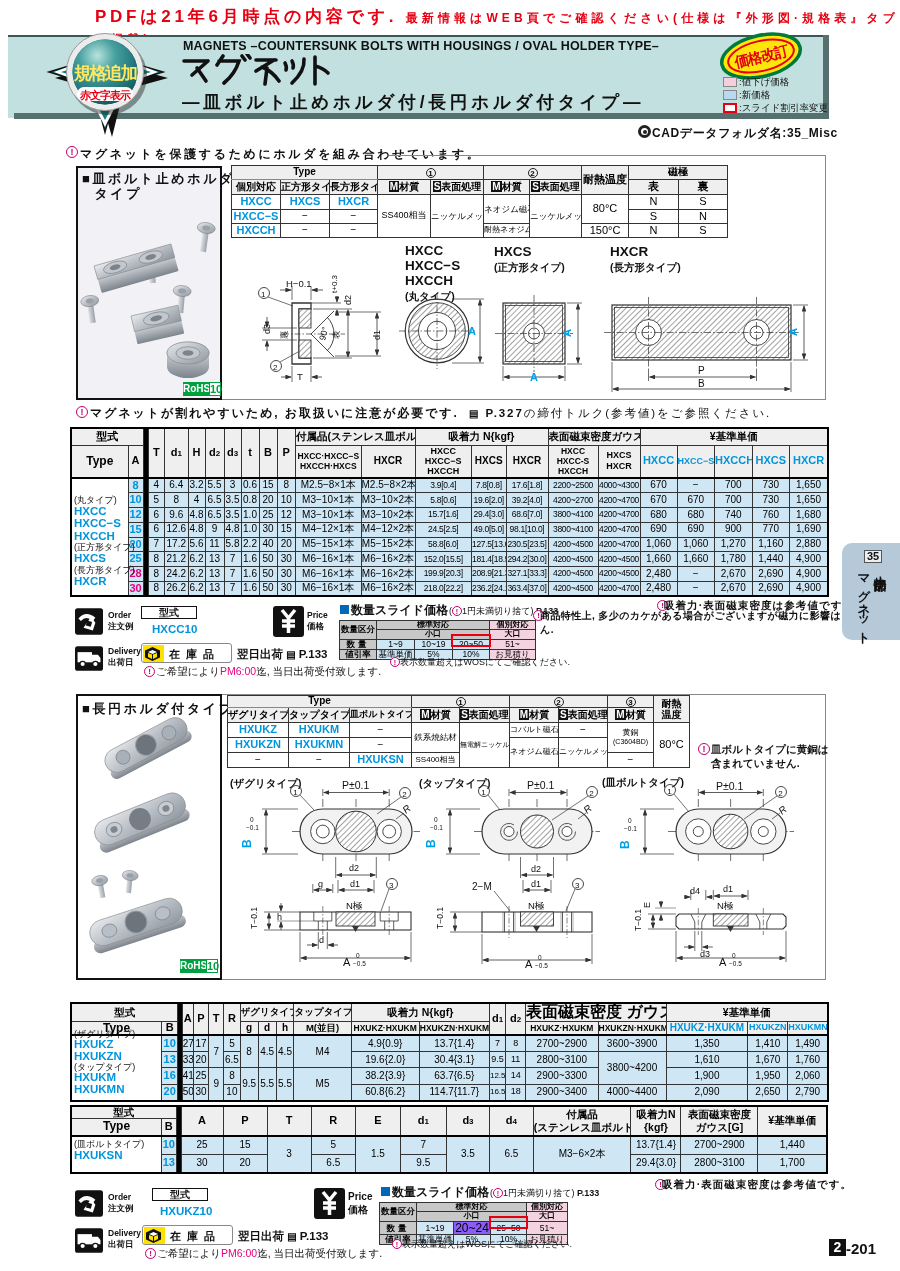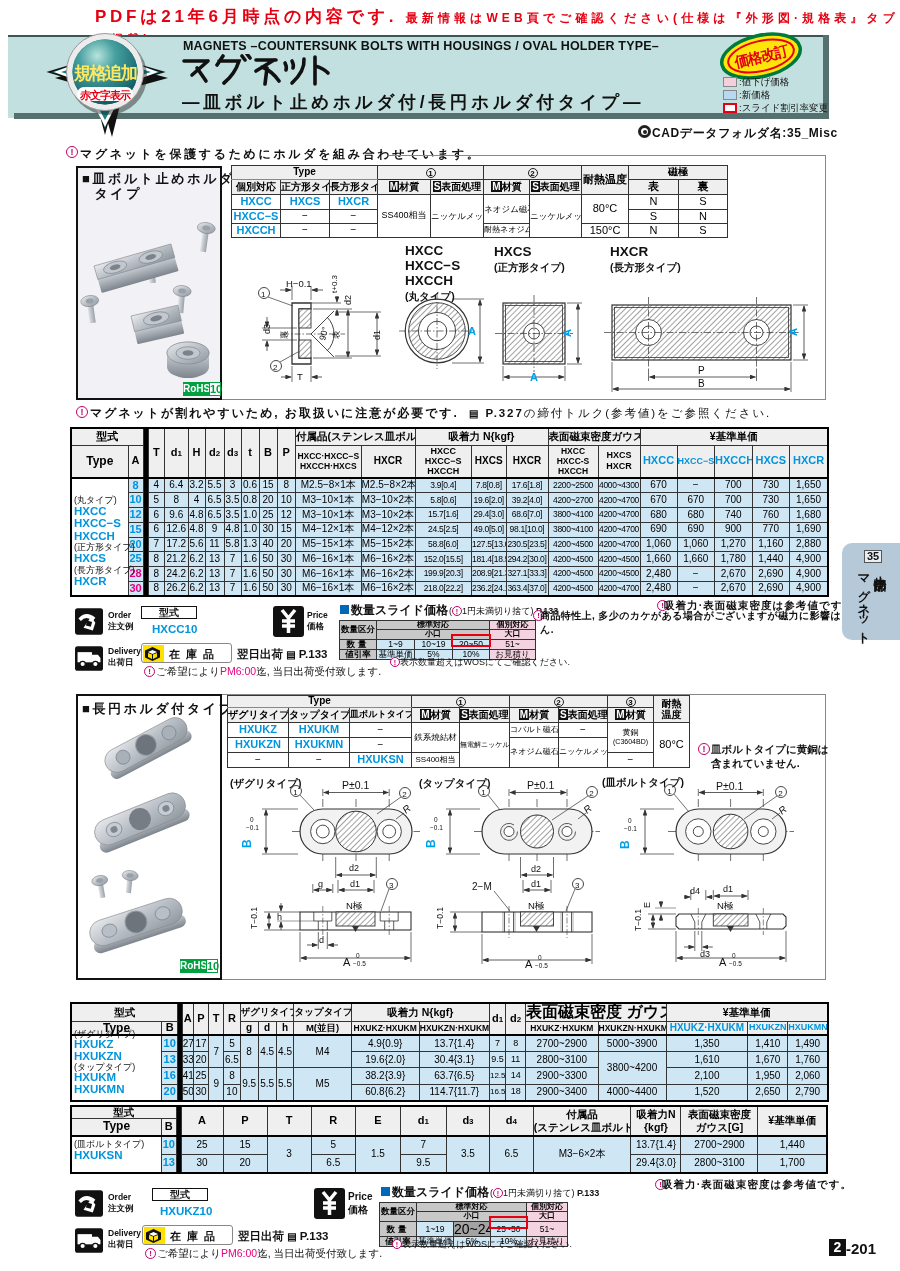--- a/index.html
+++ b/index.html
@@ -504,21 +504,21 @@
         <td>770</td>
         <td>1,690</td>
       </tr>
 <tr class="dt" style="height:14.75px">
         <td class="b blue" style="font-size:11px">20</td>
         <td>7</td>
         <td>17.2</td>
         <td>5.6</td>
         <td>11</td>
         <td>5.8</td>
-        <td>1.3</td>
+        <td>2.2</td>
         <td>40</td>
         <td>20</td>
         <td>M5−15×1本</td>
         <td>M5−15×2本</td>
         <td class="s">58.8[6.0]</td>
         <td class="s">127.5[13.0]</td>
         <td class="s">230.5[23.5]</td>
         <td class="s">4200~4500</td>
         <td class="s">4200~4700</td>
         <td>1,060</td>
@@ -1081,21 +1081,21 @@
         <td style="border-top:2px solid #000">5</td>
         <td rowspan="2" style="border-top:2px solid #000">8</td>
         <td rowspan="2" style="border-top:2px solid #000">4.5</td>
         <td rowspan="2" style="border-top:2px solid #000">4.5</td>
         <td rowspan="2" style="border-top:2px solid #000">M4</td>
         <td style="border-top:2px solid #000">4.9{0.9}</td>
         <td style="border-top:2px solid #000">13.7{1.4}</td>
         <td style="border-top:2px solid #000;font-size:9px">7</td>
         <td style="border-top:2px solid #000;font-size:9px">8</td>
         <td style="border-top:2px solid #000">2700~2900</td>
-        <td style="border-top:2px solid #000">5000~3900</td>
+        <td style="border-top:2px solid #000">3600~3900</td>
         <td style="border-top:2px solid #000">1,350</td>
         <td style="border-top:2px solid #000">1,410</td>
         <td style="border-top:2px solid #000">1,490</td>
       </tr>
 <tr class="dt" style="height:16.3px">
         <td class="b blue" style="font-size:11px">13</td>
         <td>33</td>
         <td>20</td>
         <td>6.5</td>
         <td>19.6{2.0}</td>
@@ -1116,36 +1116,36 @@
         <td>8</td>
         <td rowspan="2">9.5</td>
         <td rowspan="2">5.5</td>
         <td rowspan="2">5.5</td>
         <td rowspan="2">M5</td>
         <td>38.2{3.9}</td>
         <td>63.7{6.5}</td>
         <td style="font-size:8px">12.5</td>
         <td style="font-size:9px">14</td>
         <td>2900~3300</td>
-        <td>2,100</td>
+        <td>1,900</td>
         <td>1,950</td>
         <td>2,060</td>
       </tr>
 <tr class="dt" style="height:16.3px">
         <td class="b blue" style="font-size:11px">20</td>
         <td>50</td>
         <td>30</td>
         <td>10</td>
         <td>60.8{6.2}</td>
         <td>114.7{11.7}</td>
         <td style="font-size:8px">16.5</td>
         <td style="font-size:9px">18</td>
         <td>2900~3400</td>
         <td>4000~4400</td>
-        <td>1,520</td>
+        <td>2,090</td>
         <td>2,650</td>
         <td>2,790</td>
       </tr>
 </tbody>
   </table>
 
 <div class="abs" style="left:74px;top:1029px;font-size:9px;line-height:10px;color:#111">(ザグリタイプ)<br><b class="blue" style="font-size:11.5px;line-height:11.7px">HXUKZ<br>HXUKZN</b><br>(タップタイプ)<br><b class="blue" style="font-size:11.5px;line-height:11.7px">HXUKM<br>HXUKMN</b></div>
 
 <table class="abs" style="left:70px;top:1105px;width:758px;border:2px solid #000">
 <colgroup>
@@ -1270,21 +1270,21 @@
         <td colspan="3" style="background:#c8c8c8;font-size:8px;font-weight:bold">標準対応</td>
         <td style="background:#f4d3e0;font-size:8px;font-weight:bold">個別対応</td>
       </tr>
 <tr style="height:7.5px">
         <td colspan="3" style="background:#c8c8c8;font-size:8px;font-weight:bold">小口</td>
         <td style="background:#f4d3e0;font-size:8px;font-weight:bold">大口</td>
       </tr>
 <tr style="height:10px">
         <td style="background:#c8c8c8;font-size:8.5px;font-weight:bold;letter-spacing:3px">数量</td>
         <td style="background:#cfe6f4;font-size:8.5px">1~19</td>
-        <td style="background:#a3a3a3;font-size:14px">20~24</td>
+        <td style="background:#8b5cf6;font-size:12px">20~24</td>
         <td style="background:#cfe6f4;font-size:8.5px">25~50</td>
         <td style="background:#f4d3e0;font-size:8.5px">51~</td>
       </tr>
 <tr style="height:9.5px">
         <td style="background:#c8c8c8;font-size:8.5px;font-weight:bold">値引率</td>
         <td style="background:#cfe6f4;font-size:8.5px">基準単価</td>
         <td style="background:#cfe6f4;font-size:8.5px">5%</td>
         <td style="background:#cfe6f4;font-size:8.5px">10%</td>
         <td style="background:#f4d3e0;font-size:8.5px">お見積り</td>
       </tr>

